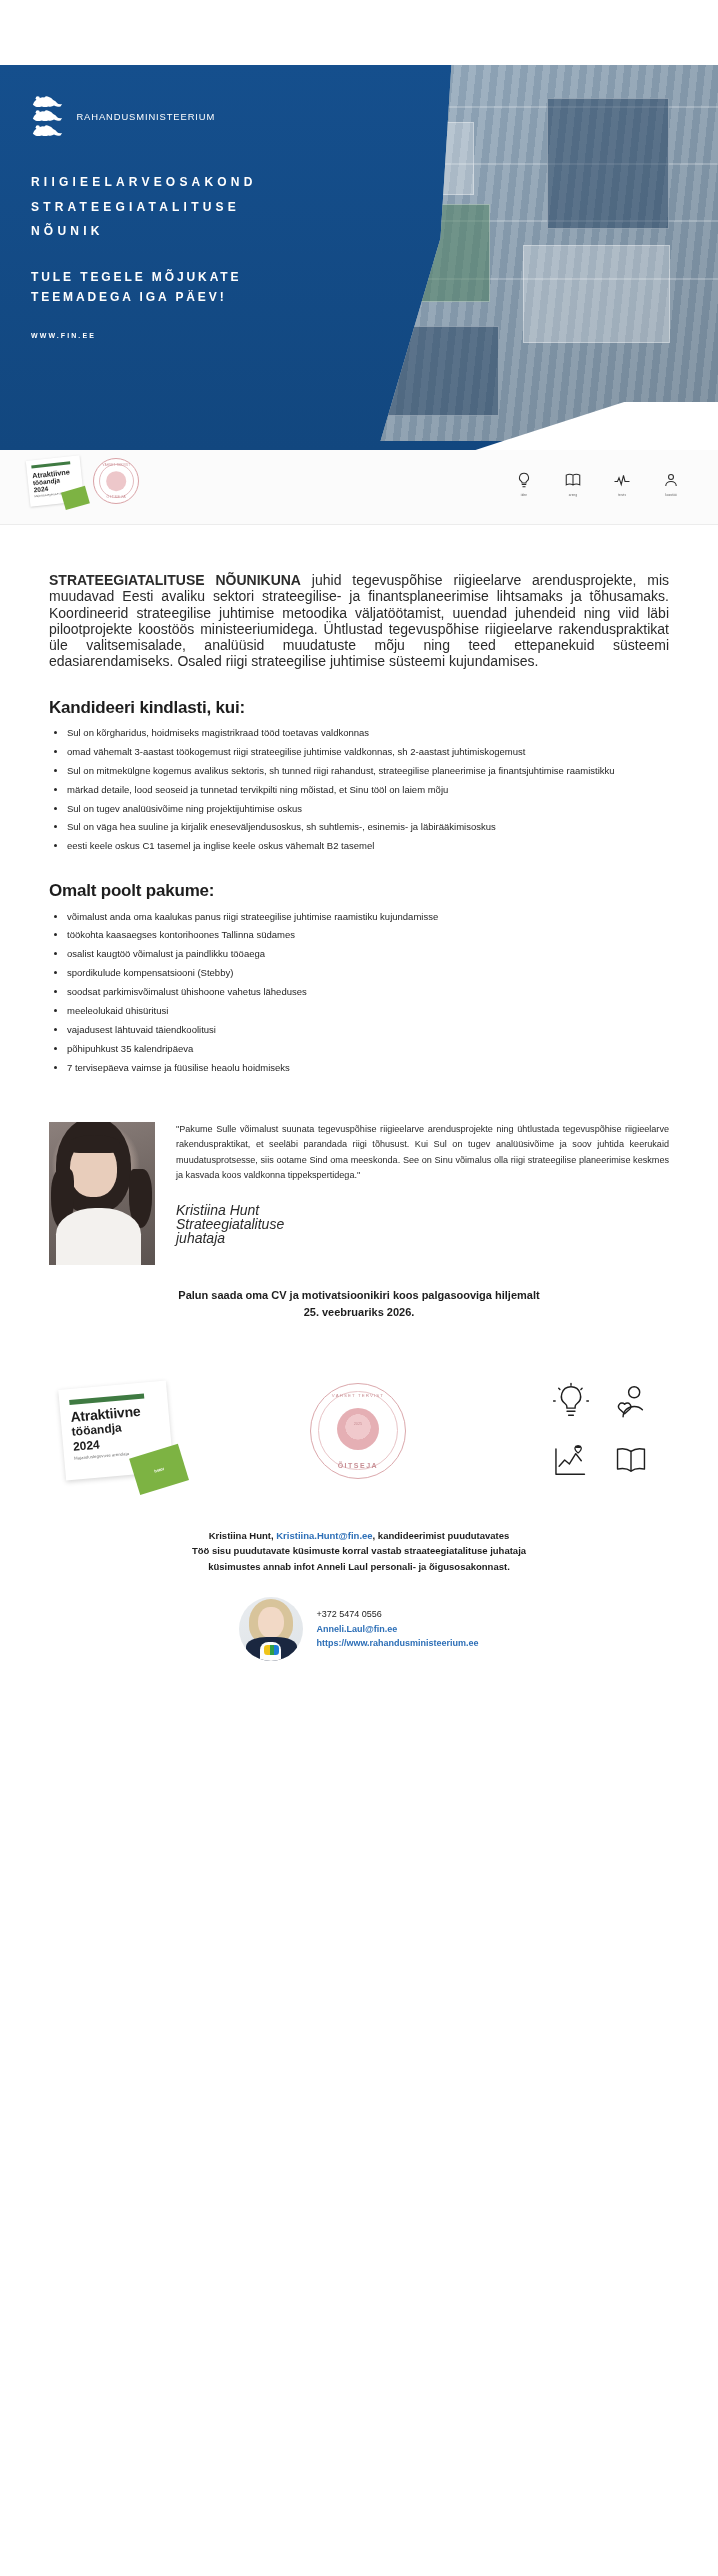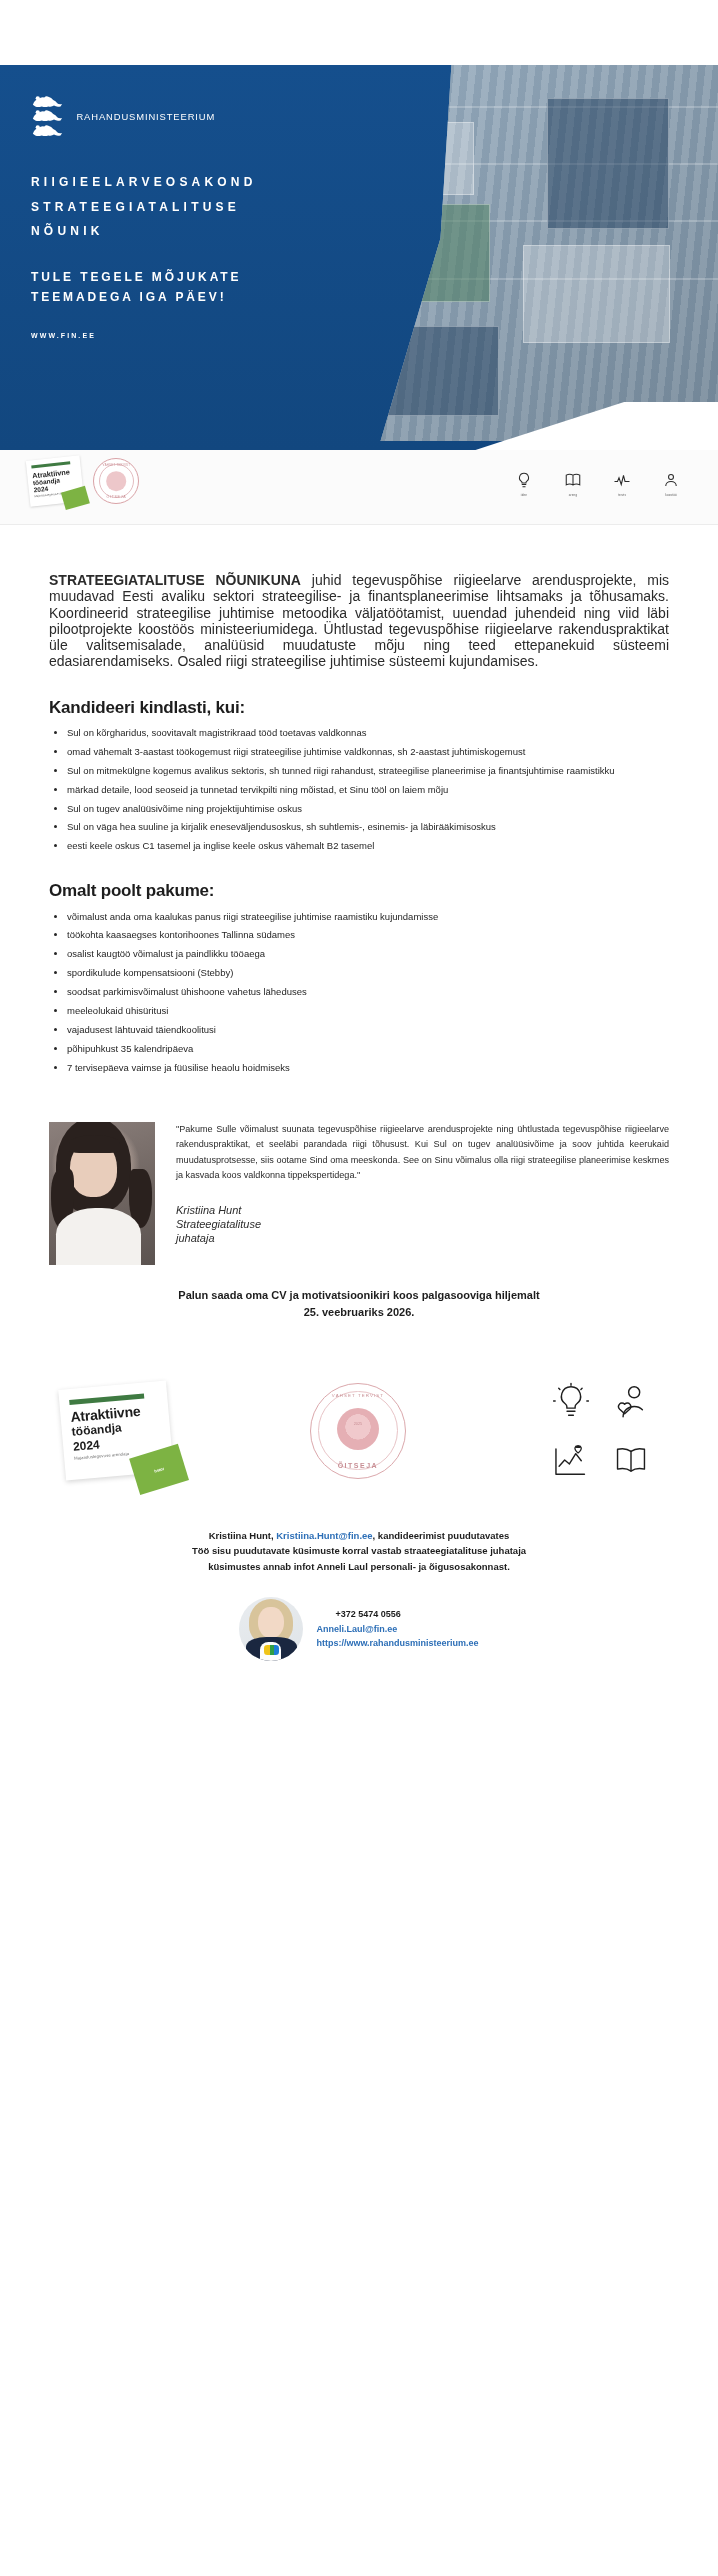--- a/index.html
+++ b/index.html
@@ -192,21 +192,21 @@
     position:absolute; right:3.3px; top:47px; width:23px; height:59px; background:#2a211e;
     border-radius: 20% 40% 50% 50%;
   }
   .quote-text {
     flex: 1;
     font-size: 9.1px;
     line-height: 15.5px;
     color: #2b2b2b;
     text-align: justify;
   }
-  .sig { margin-top: 19.6px; font-style: italic; font-size: 11px; line-height: 14px; color:#2b2b2b; }
+  .sig { margin-top: 19.6px; font-style: italic; font-size: 14px; line-height: 14px; color:#2b2b2b; }
 
   .deadline {
     margin-top: 22px;
     text-align: center;
     font-size: 11px;
     font-weight: 700;
     line-height: 17px;
     color: #1d1d1d;
   }
 
@@ -276,21 +276,21 @@
     width: 64px; height: 64px; border-radius: 50%;
     background: linear-gradient(160deg,#e9ecef 0%, #dfe4e8 100%);
     position: relative; overflow: hidden; flex: 0 0 64px;
   }
   .av-hair { position:absolute; left:9.8px; top:1.6px; width:44px; height:46px; background:#d8c49b; border-radius:50% 50% 42% 42%; }
   .av-face { position:absolute; left:19px; top:9.8px; width:26px; height:31px; background:#f2d9c6; border-radius:46% 46% 48% 48%; }
   .av-jacket { position:absolute; left:6.5px; bottom:0; width:51px; height:24.5px; background:#1a2740; border-radius:40% 40% 0 0; }
   .av-shirt { position:absolute; left:21px; bottom:0; width:21px; height:19.6px; background:#fdfdfd; border-radius: 40% 40% 0 0; }
   .av-scarf { position:absolute; left:24.5px; bottom:6.5px; width:14.7px; height:9.8px; background:linear-gradient(90deg,#f0c419 0 40%, #2f9e44 40% 70%, #1c7ed6 70% 100%); border-radius:3.3px;}
   .contact-lines { font-size: 9px; line-height: 14.7px; font-weight: 700; }
-  .contact-lines .phone { color: #1d1d1d; font-weight: 700; margin-left: 19px; }
+  .contact-lines .phone { color: #1d1d1d; font-weight: 400; }
 </style>
 </head>
 <body>
 
 <div class="page">
 
   <div class="hero">
 
     <div class="hero-photo-wrap">
       <div class="hero-photo">
@@ -403,21 +403,21 @@
       </div>
     </div>
   </div>
 
   <div class="content">
 
     <p class="para"><b>STRATEEGIATALITUSE NÕUNIKUNA</b><span> juhid tegevuspõhise riigieelarve arendusprojekte, mis muudavad Eesti avaliku sektori strateegilise- ja finantsplaneerimise lihtsamaks ja tõhusamaks. Koordineerid strateegilise juhtimise metoodika väljatöötamist, uuendad juhendeid ning viid läbi pilootprojekte koostöös ministeeriumidega. Ühtlustad tegevuspõhise riigieelarve rakenduspraktikat üle valitsemisalade, analüüsid muudatuste mõju ning teed ettepanekuid süsteemi edasiarendamiseks. Osaled riigi strateegilise juhtimise süsteemi kujundamises.</span></p>
 
     <h2 class="section">Kandideeri kindlasti, kui:</h2>
     <ul class="list">
-      <li>Sul on kõrgharidus, soovitavalt magistrikraad tööd toetavas valdkonnas</li>
+      <li>Sul on kõrgharidus, hoidmiseks magistrikraad tööd toetavas valdkonnas</li>
       <li>omad vähemalt 3-aastast töökogemust riigi strateegilise juhtimise valdkonnas, sh 2-aastast juhtimiskogemust</li>
       <li>Sul on mitmekülgne kogemus avalikus sektoris, sh tunned riigi rahandust, strateegilise planeerimise ja finantsjuhtimise raamistikku</li>
       <li>märkad detaile, lood seoseid ja tunnetad tervikpilti ning mõistad, et Sinu tööl on laiem mõju</li>
       <li>Sul on tugev analüüsivõime ning projektijuhtimise oskus</li>
       <li>Sul on väga hea suuline ja kirjalik eneseväljendusoskus, sh suhtlemis-, esinemis- ja läbirääkimisoskus</li>
       <li>eesti keele oskus C1 tasemel ja inglise keele oskus vähemalt B2 tasemel</li>
     </ul>
 
     <h2 class="section">Omalt poolt pakume:</h2>
     <ul class="list">

